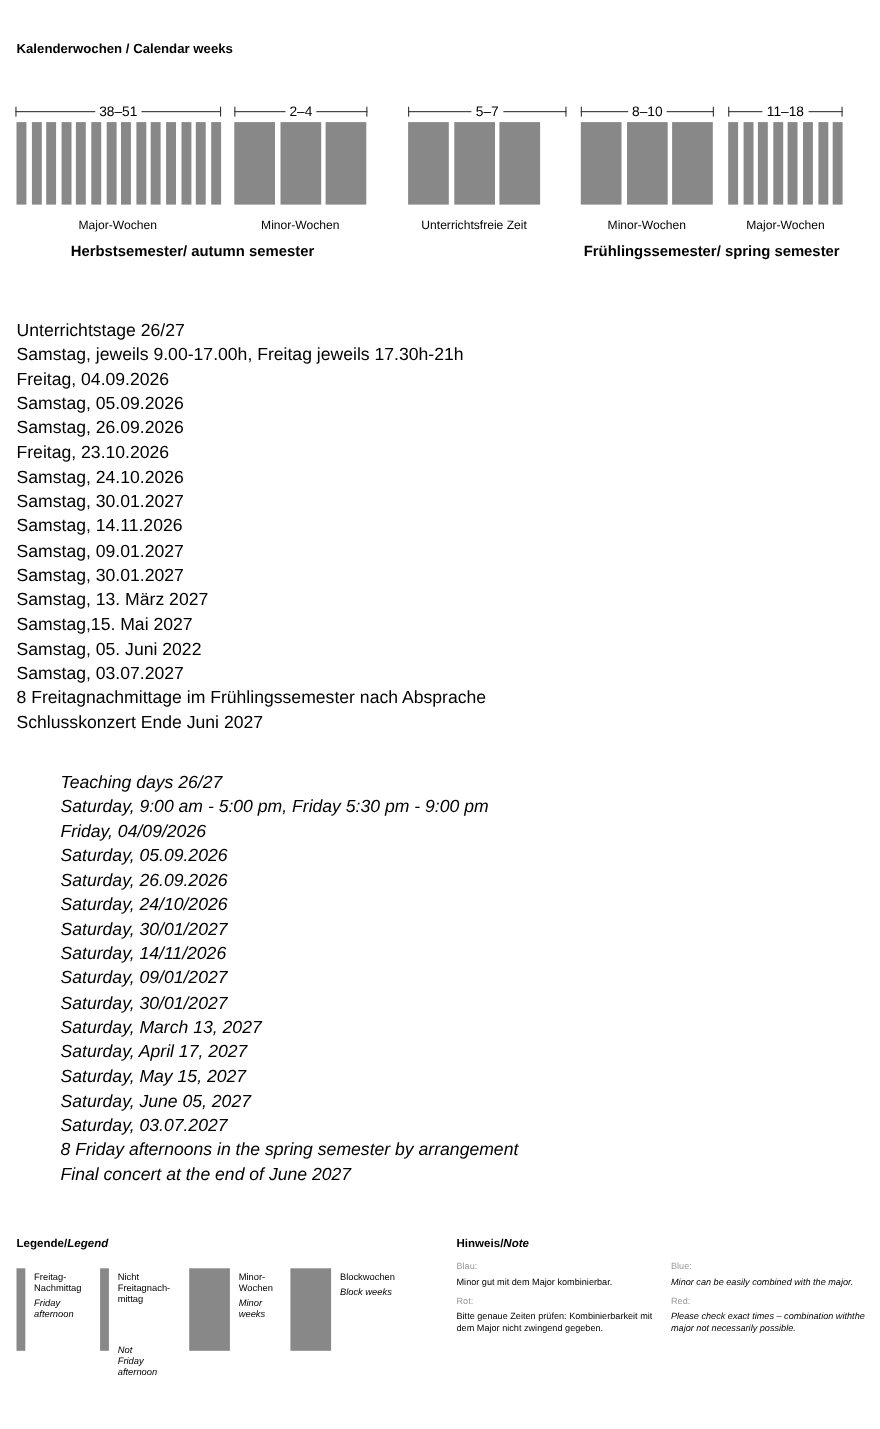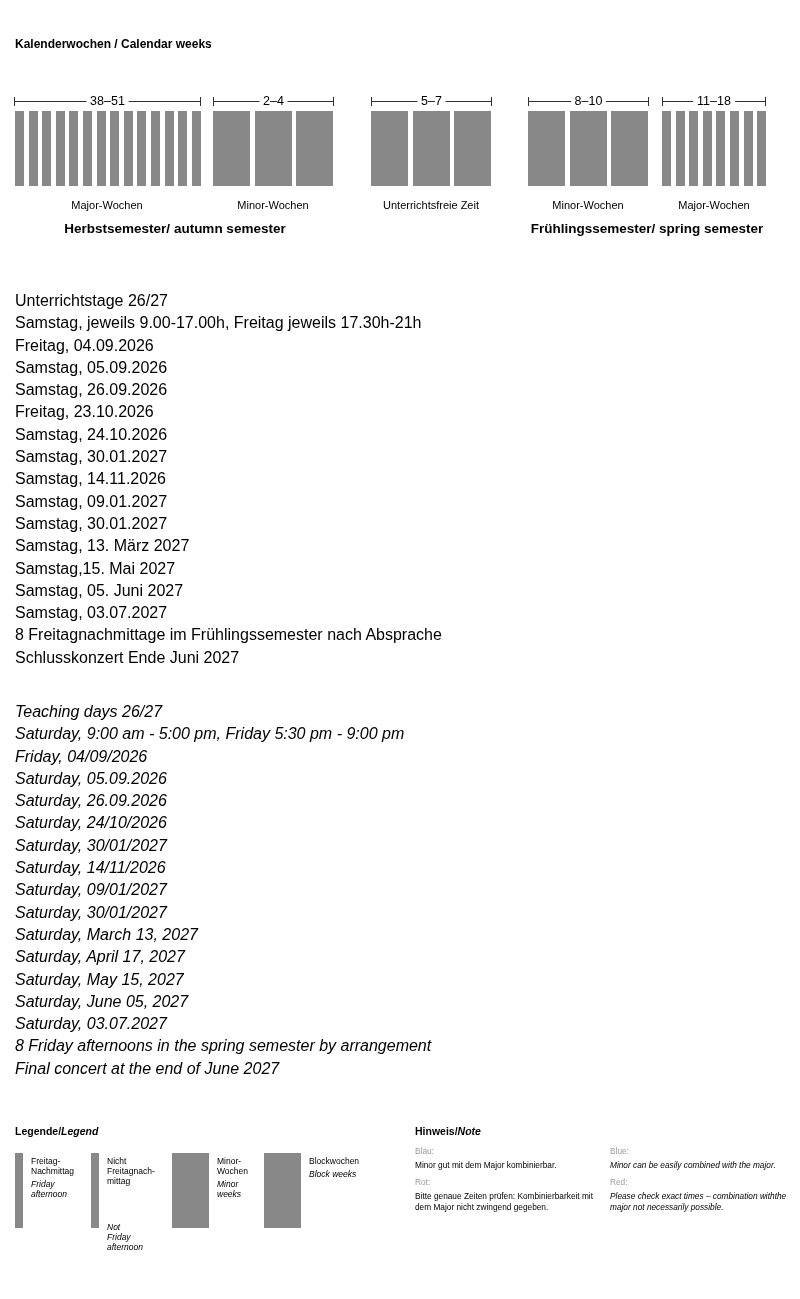--- a/index.html
+++ b/index.html
@@ -76,21 +76,21 @@
     <div class="capr"></div>
   <span class="lbl">2–4</span>
 </div>
 <div class="bars wide" style="left:213px;">
   <div class="bar"></div>
     <div class="bar"></div>
     <div class="bar"></div>
 </div>
 <div class="cap" style="left:273px;">Minor-Wochen</div>
 
-<div class="bracket" style="left:371px; top:94px; width:121px;">
+<div class="bracket" style="left:371px; top:94px; width:144px;">
   <div class="line"></div>
     <div class="capl"></div>
     <div class="capr"></div>
   <span class="lbl">5–7</span>
 </div>
 <div class="bars wide" style="left:371px;">
   <div class="bar"></div>
     <div class="bar"></div>
     <div class="bar"></div>
 </div>
@@ -137,27 +137,27 @@
   <div>Samstag, 05.09.2026</div>
   <div>Samstag, 26.09.2026</div>
   <div>Freitag, 23.10.2026</div>
   <div>Samstag, 24.10.2026</div>
   <div>Samstag, 30.01.2027</div>
   <div>Samstag, 14.11.2026</div>
   <div>Samstag, 09.01.2027</div>
   <div>Samstag, 30.01.2027</div>
   <div>Samstag, 13. März 2027</div>
   <div>Samstag,15. Mai 2027</div>
-  <div>Samstag, 05. Juni 2027</div>
+  <div>Samstag, 05. Juni 2022</div>
   <div>Samstag, 03.07.2027</div>
   <div>8 Freitagnachmittage im Frühlingssemester nach Absprache</div>
   <div>Schlusskonzert Ende Juni 2027</div>
 </div>
 
-<div class="list en" style="top:701px;">
+<div class="list en" style="top:701px;margin-left:40px;">
   <div>Teaching days 26/27</div>
   <div>Saturday, 9:00 am - 5:00 pm, Friday 5:30 pm - 9:00 pm</div>
   <div>Friday, 04/09/2026</div>
   <div>Saturday, 05.09.2026</div>
   <div>Saturday, 26.09.2026</div>
   <div>Saturday, 24/10/2026</div>
   <div>Saturday, 30/01/2027</div>
   <div>Saturday, 14/11/2026</div>
   <div>Saturday, 09/01/2027</div>
   <div>Saturday, 30/01/2027</div>

